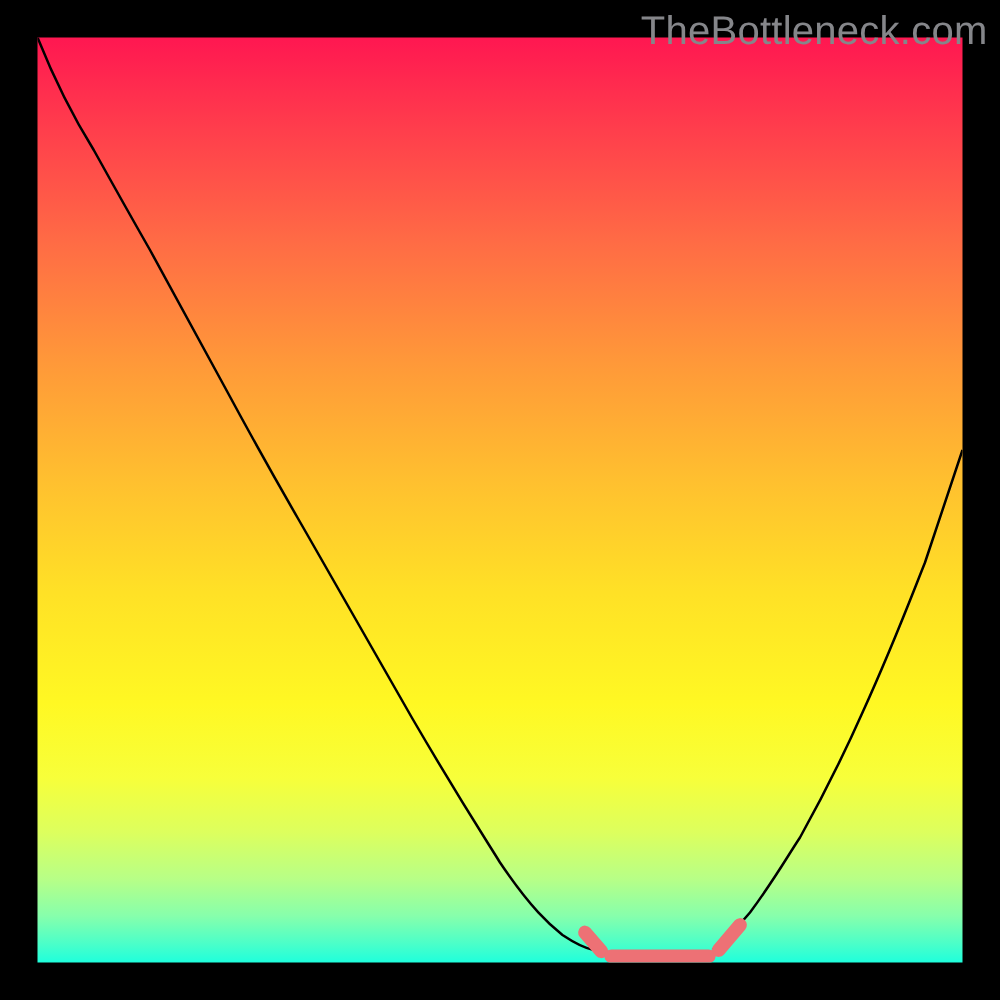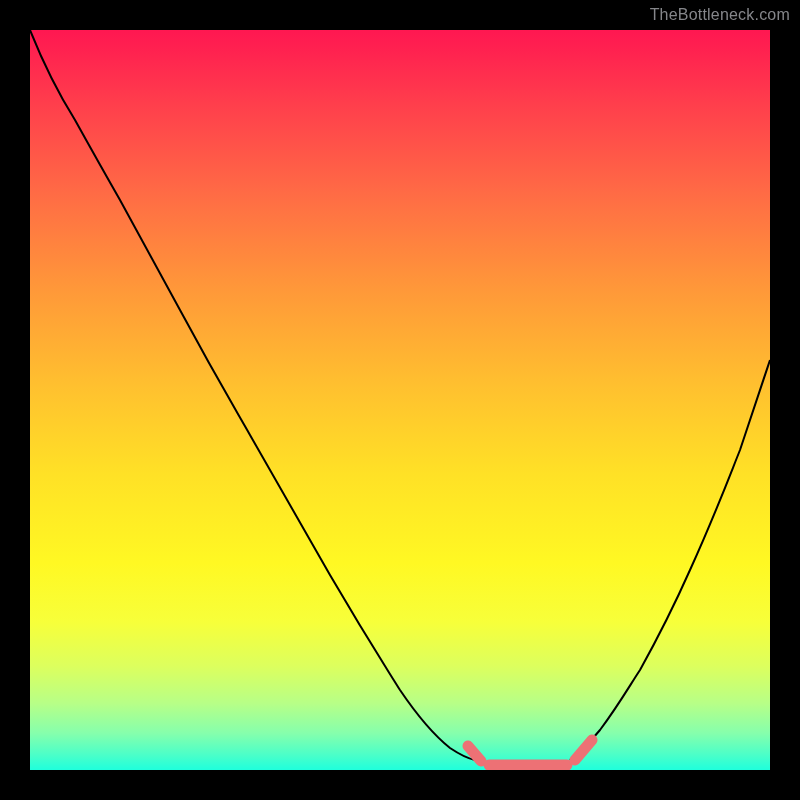--- a/index.html
+++ b/index.html
@@ -30,21 +30,21 @@
       #86ffac 95%,
       #4affc9 98%,
       #1fffdc 100%
     );
   }
   .watermark {
     position: absolute;
     top: 6px;
     right: 10px;
     font-family: Arial, Helvetica, sans-serif;
-    font-size: 16px;
+    font-size: 32px;
     font-weight: 500;
     color: #85868a;
     letter-spacing: 0.2px;
   }
   svg.curves {
     position: absolute;
     left: 30px;
     top: 30px;
     width: 740px;
     height: 740px;

